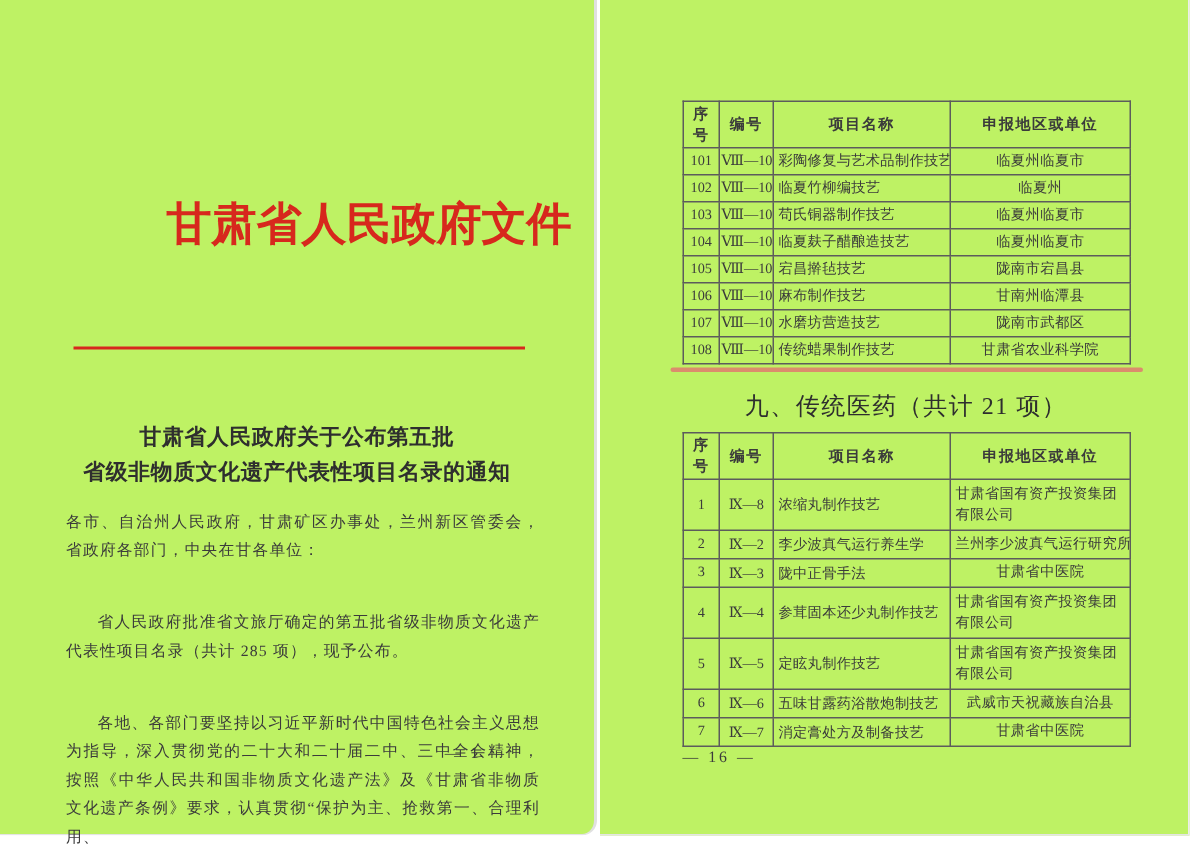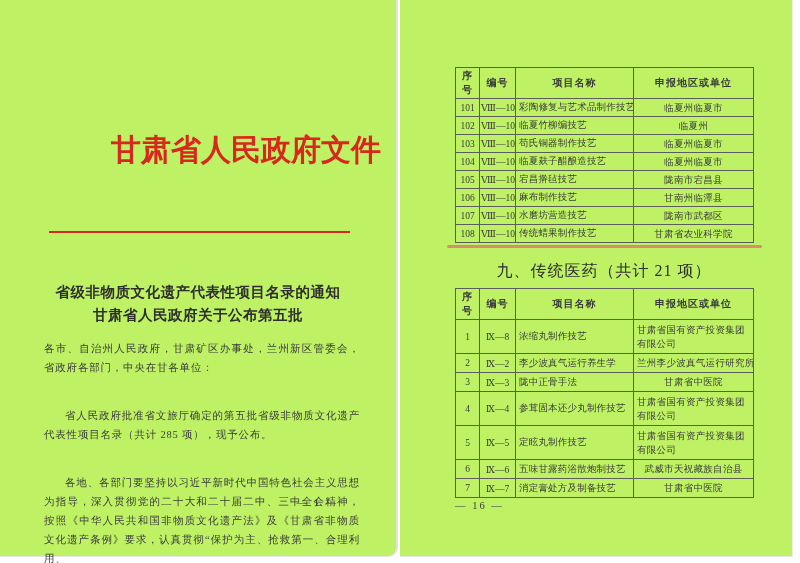--- a/index.html
+++ b/index.html
@@ -116,22 +116,22 @@
 <body>
 
 <div class="page page-left">
 
   <div class="doc-org-title">甘肃省人民政府文件</div>
 
 
   <div class="red-divider"></div>
 
   <div class="notice-title">
+    <div>甘肃省人民政府关于公布第五批</div>
     <div>省级非物质文化遗产代表性项目名录的通知</div>
-    <div>甘肃省人民政府关于公布第五批</div>
   </div>
 
   <div class="doc-body">
     <p class="no-indent">各市、自治州人民政府，甘肃矿区办事处，兰州新区管委会，省政府各部门，中央在甘各单位：</p>
     <p class="indent">省人民政府批准省文旅厅确定的第五批省级非物质文化遗产代表性项目名录（共计 285 项），现予公布。</p>
     <p class="indent">各地、各部门要坚持以习近平新时代中国特色社会主义思想为指导，深入贯彻党的二十大和二十届二中、三中全会精神，按照《中华人民共和国非物质文化遗产法》及《甘肃省非物质文化遗产条例》要求，认真贯彻“保护为主、抢救第一、合理利用、</p>
   </div>
 
   <div class="page-num page-num-left">— 1 —</div>
 </div>

